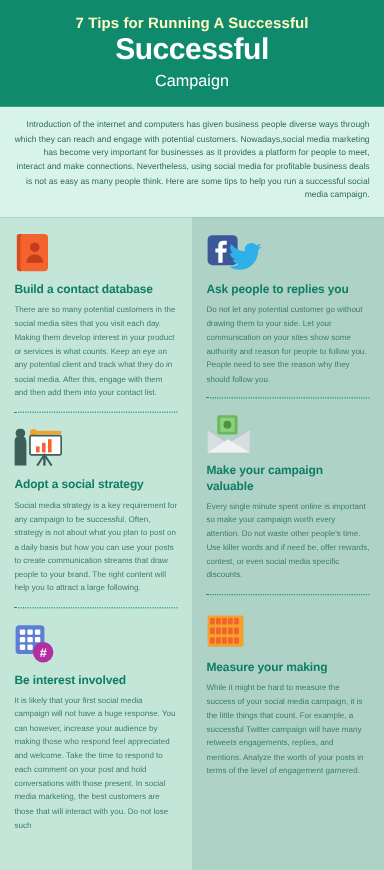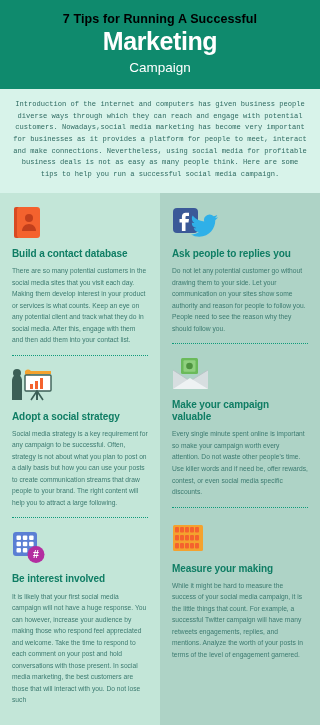--- a/index.html
+++ b/index.html
@@ -14,21 +14,21 @@
   .infographic { width:320px; height:725px; position:relative; display:flex; flex-direction:column; }
 
   
   .header {
     background:#0f8a6d;
     padding:12px 14px 14px 14px;
     text-align:center;
     flex:0 0 auto;
   }
   .header-kicker {
-    color:#000000;
+    color:#fef9c3;
     font-size:12.5px;
     font-weight:bold;
     letter-spacing:.1px;
     line-height:1.15;
   }
   .header-title {
     color:#ffffff;
     font-size:25px;
     font-weight:bold;
     line-height:1.02;
@@ -45,22 +45,21 @@
   
   .intro {
     background:#d8f3ea;
     padding:10px 12px 12px 12px;
     flex:0 0 auto;
   }
   .intro p {
     color:#2f6b62;
     font-size:7.1px;
     line-height:1.65;
-    text-align:center;
-    font-family:Liberation Mono, monospace;
+    text-align:right;
   }
 
   
   .columns { display:flex; flex:1 1 auto; align-items:stretch; }
   .col { width:50%; }
   .col-left { background:#c3e6d8; }
   .col-right { background:#aed3c6; display:flex; flex-direction:column; }
 
   .tip { padding:12px 12px 0 12px; }
   .tip-icon { height:34px; display:flex; align-items:flex-end; margin-bottom:9px; }
@@ -86,21 +85,21 @@
   svg { display:block; }
 </style>
 </head>
 <body>
 
 <div class="infographic">
 
   <div class="header">
     <div class="header-kicker">7 Tips for Running A Successful</div>
     <div class="header-title">
-      <div>Marketing</div>
+      <div>Successful</div>
     </div>
     <div class="header-sub">Campaign</div>
   </div>
 
   <div class="intro">
     <p>Introduction of the internet and computers has given business people diverse ways through which they can reach and engage with potential customers. Nowadays,social media marketing has become very important for businesses as it provides a platform for people to meet, interact and make connections. Nevertheless, using social media for profitable business deals is not as easy as many people think. Here are some tips to help you run a successful social media campaign.</p>
   </div>
 
   <div class="columns">
 

